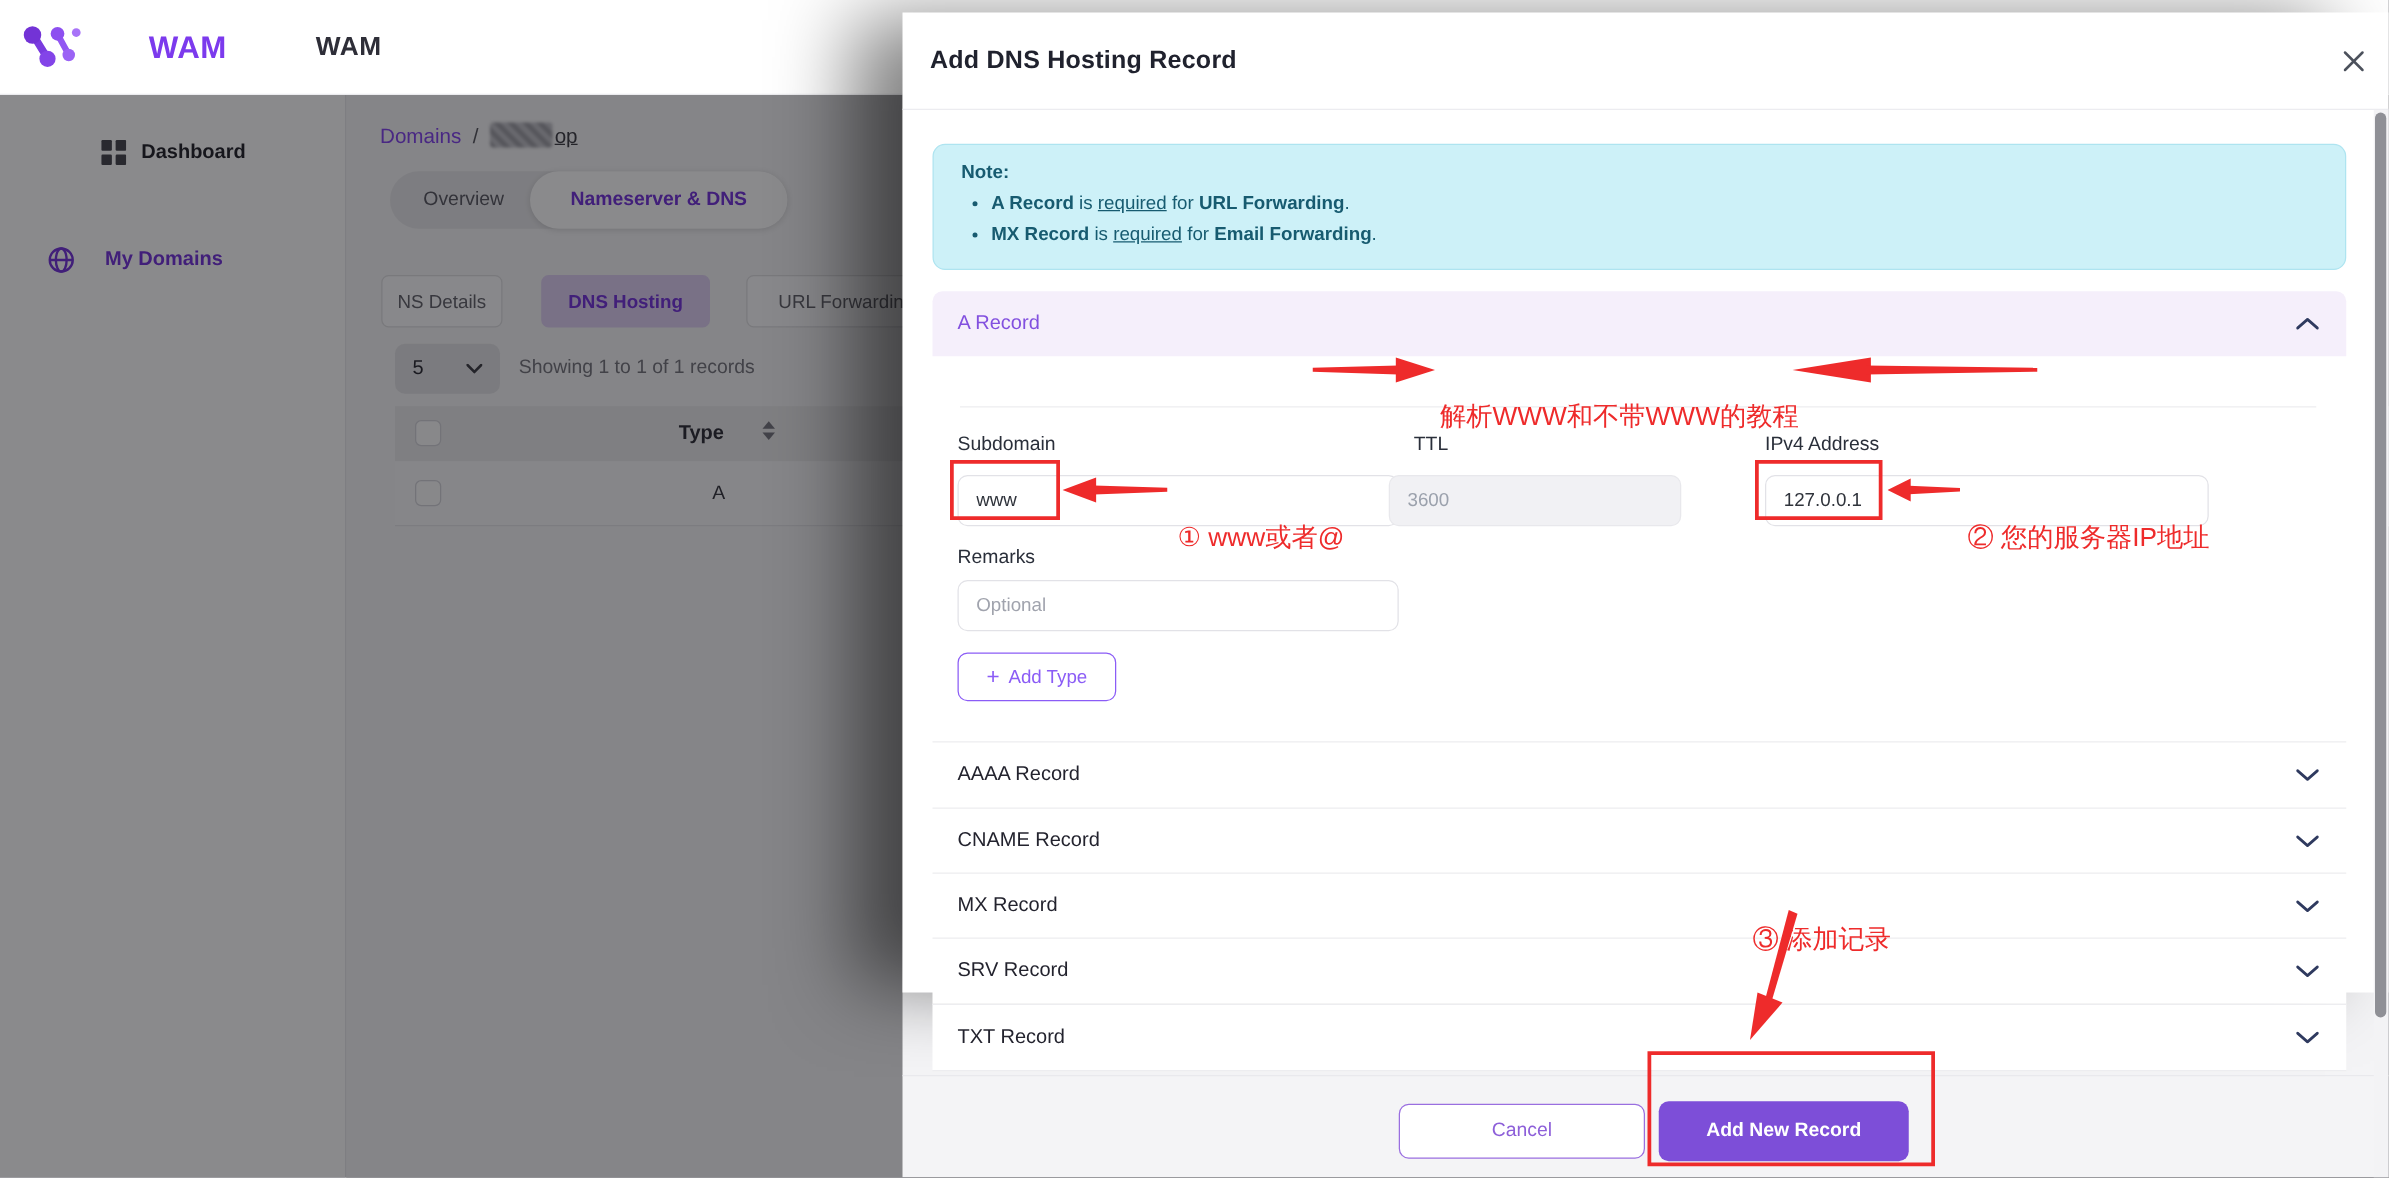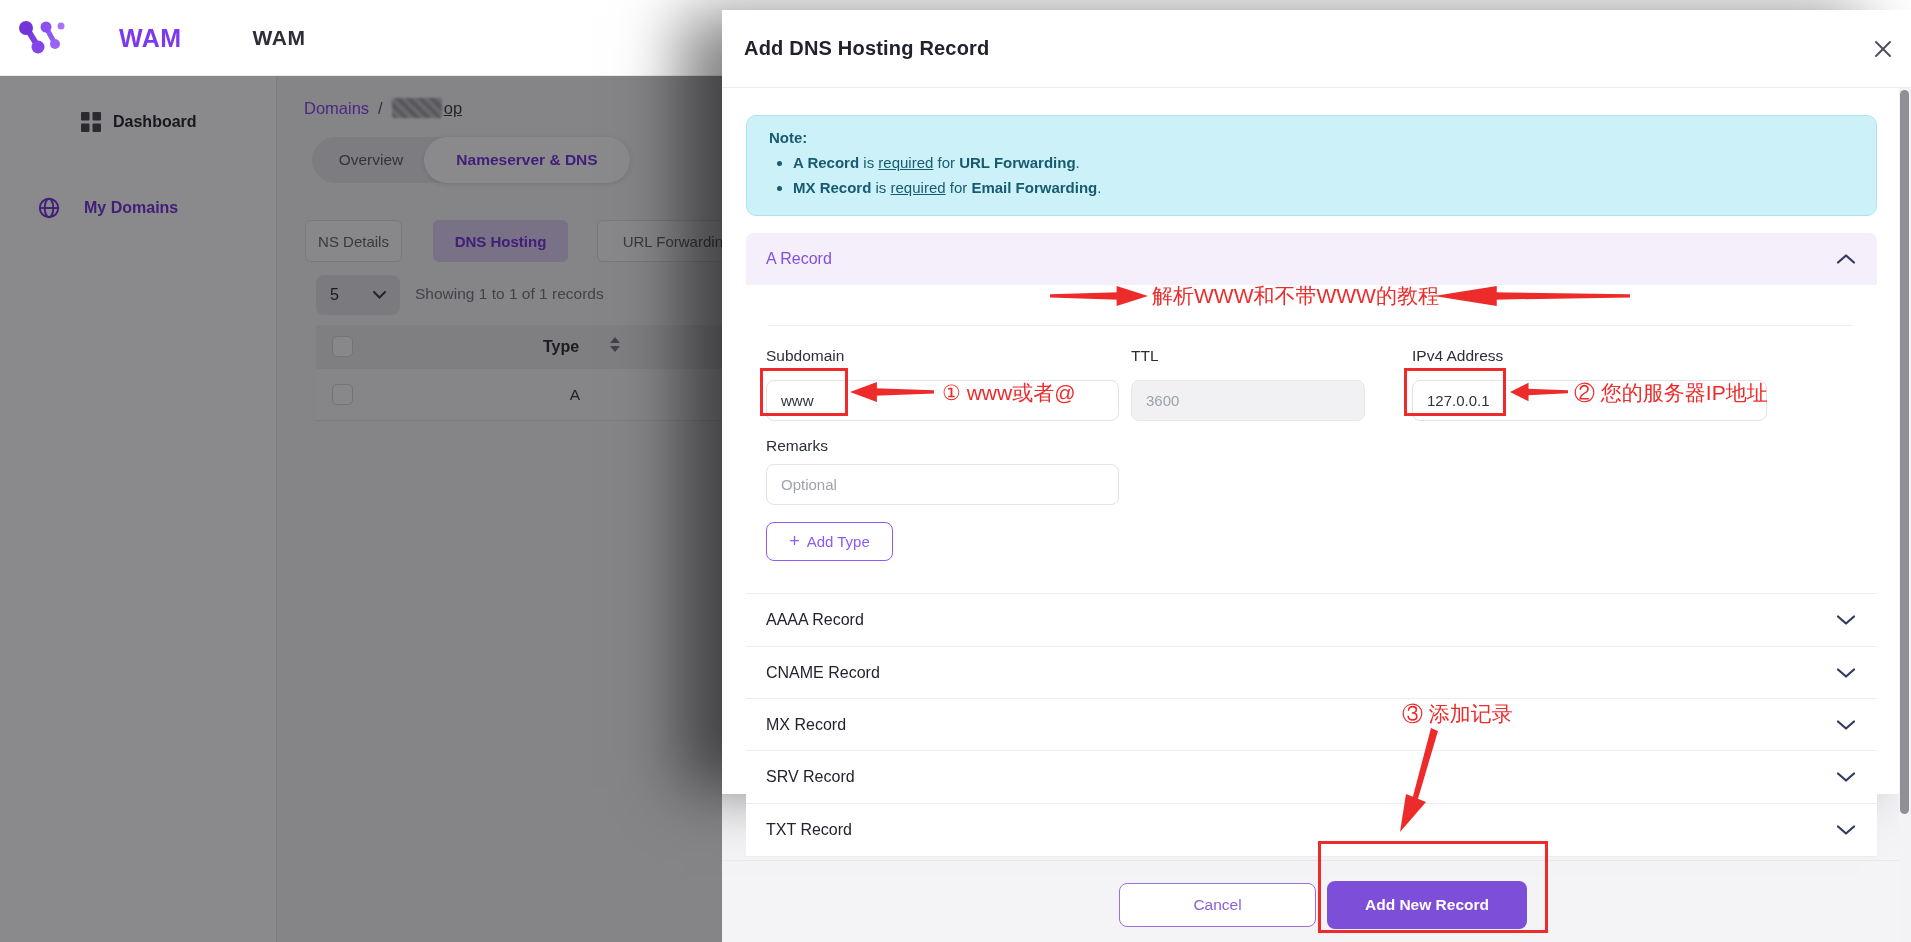--- a/index.html
+++ b/index.html
@@ -80,21 +80,21 @@
   .f-divider{left:0;top:850px;width:1189px;height:1px;background:#e9e9ed;}
   .btn-cancel{left:397px;top:873px;width:197px;height:44px;background:#fff;border:1.5px solid #9a6fe0;border-radius:8px;
               color:#8d5fd9;font-size:15.5px;cursor:pointer;font-family:inherit;}
   .btn-submit{left:605px;top:871px;width:200px;height:48px;background:#7d4ed8;border:none;border-radius:8px;
               color:#ffffff;font-size:15.5px;font-weight:600;cursor:pointer;font-family:inherit;}
   .sb-track{left:1177px;top:78px;width:12px;height:864px;background:#f3f3f5;}
   .sb-thumb{left:1178px;top:80px;width:9px;height:724px;background:#8f9096;border-radius:5px;cursor:pointer;}
 
   
   .anno{z-index:30;}
-  .red-text{position:absolute;color:#ee2b2b;font-size:21px;font-weight:500;white-space:nowrap;z-index:30;}
+  .red-text{position:absolute;color:#ee2b2b;font-size:21px;font-weight:500;white-space:nowrap;z-index:30;margin-top:37px;}
   .red-box{position:absolute;border:3px solid #ee2b2b;z-index:30;}
 </style>
 </head>
 <body>
 
 <div class="canvas">
 
   <div class="abs topbar">
     <div class="abs flexc" style="left:16px;top:19px;height:38px;">
       <svg width="52" height="40" viewBox="0 0 52 40">
@@ -191,21 +191,21 @@
       <svg width="18" height="10" viewBox="0 0 18 10" fill="none">
         <polyline points="1,8.5 9,1.5 17,8.5" stroke="#2f3a5f" stroke-width="2.2" stroke-linecap="round" stroke-linejoin="round"></polyline>
       </svg>
     </div>
 
     <div class="abs inner-div"></div>
 
     <div class="abs f-label" style="left:44px;top:337px;">Subdomain</div>
     <input class="input" style="left: 44px; top: 370px; width: 353px;" readonly="" value="www">
     <div class="abs f-label" style="left:409px;top:337px;">TTL</div>
-    <input class="input gray" style="left: 409px; top: 370px; width: 234px;" readonly="" value="3600">
+    <input class="input gray" style="left: 389px; top: 370px; width: 234px;" readonly="" value="3600">
     <div class="abs f-label" style="left:690px;top:337px;">IPv4 Address</div>
     <input class="input" style="left: 690px; top: 370px; width: 355px;" readonly="" value="127.0.0.1">
     <div class="abs f-label" style="left:44px;top:427px;">Remarks</div>
     <input class="input" style="left: 44px; top: 454px; width: 353px;" placeholder="Optional">
     <button class="abs addmore">
       <span class="plus">+</span>
       <span>Add Type</span>
     </button>
 
     <div class="abs acc-row" style="top:583px;height:53px;">

